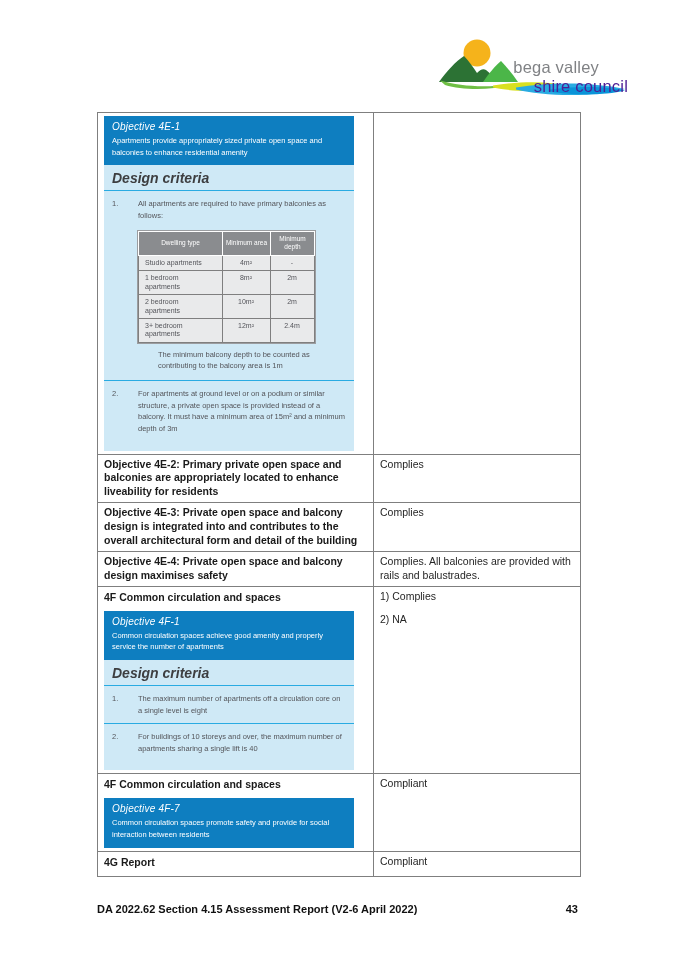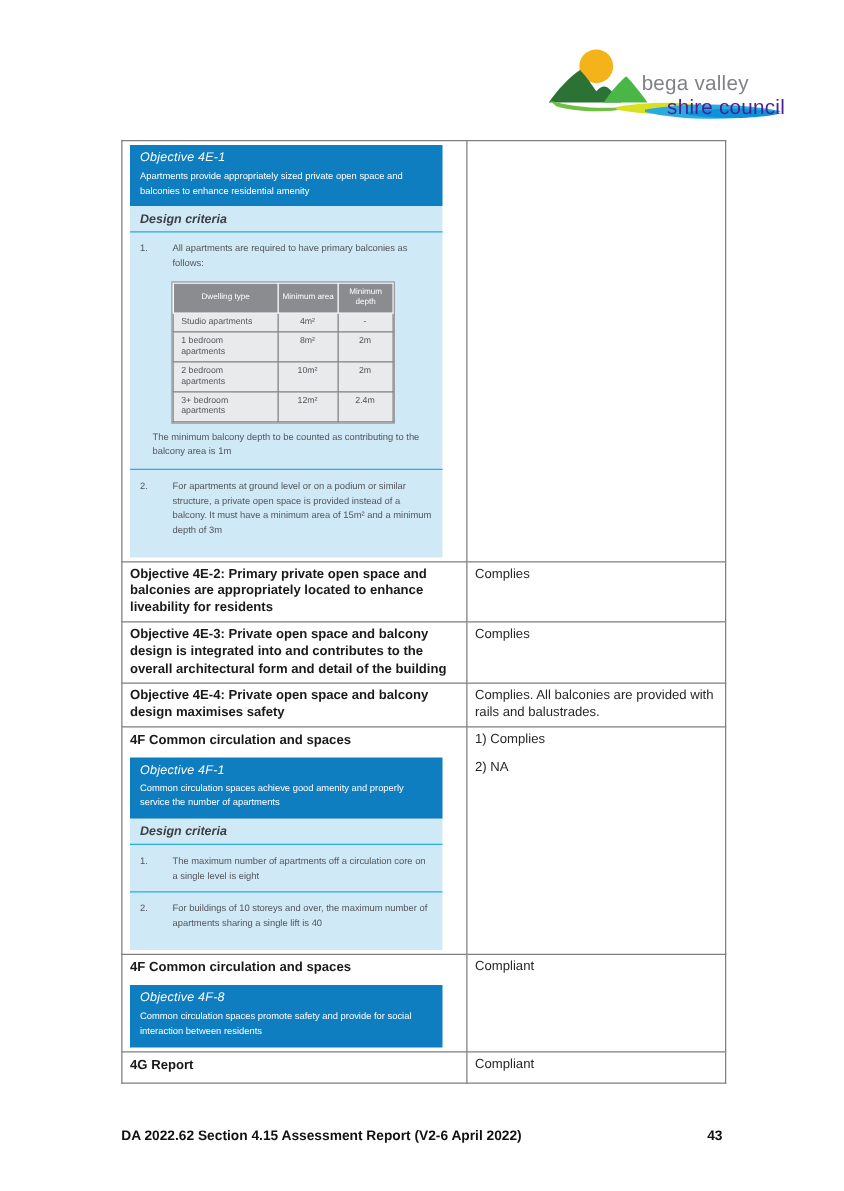--- a/index.html
+++ b/index.html
@@ -24,26 +24,26 @@
   .obj-title{font-weight:bold;font-size:10.5px;line-height:1.32;color:#1a1a1a;}
   .resp{font-size:10.5px;line-height:1.32;color:#262626;}
   .resp p{margin:0 0 9px;}
   .row-heading{font-weight:bold;font-size:10.5px;color:#1a1a1a;margin:1px 0 8px;}
   
   .adg{width:250px;margin-left:0;}
   .adg-head{background:#0e7ec0;color:#fff;padding:5px 8px 7px;}
   .adg-title{font-style:italic;font-size:10px;margin-bottom:3px;letter-spacing:.2px;}
   .adg-desc{font-size:7.5px;line-height:1.55;}
   .adg-body{background:#cfe9f6;padding-bottom:9px;}
-  .dc-label{font-size:10px;font-weight:bold;font-style:italic;color:#3d3e40;padding:5px 8px 4px;border-bottom:1px solid #29abe2;}
+  .dc-label{font-size:14px;font-weight:bold;font-style:italic;color:#3d3e40;padding:5px 8px 4px;border-bottom:1px solid #29abe2;}
   .dc-item{display:flex;padding:7px 8px 7px;font-size:7.5px;line-height:1.55;color:#54555a;}
   .dc-num{width:26px;flex:none;}
   .dc-body{flex:1;}
   .dc-sep{border-top:1px solid #29abe2;height:0;}
-  .dc-note{font-size:7.5px;line-height:1.55;color:#54555a;padding:3px 8px 8px 18px;}
+  .dc-note{font-size:7.5px;line-height:1.55;color:#54555a;padding:3px 8px 8px 54px;}
   
   table.dwell{border-collapse:collapse;margin:2px 8px 3px 34px;outline:1px solid #9b9da0;background:#fff;}
   .dwell col.d1{width:84px;} .dwell col.d2{width:48px;} .dwell col.d3{width:44px;}
   .dwell th{background:#8a8c8f;color:#fff;font-size:6.5px;font-weight:normal;text-align:center;padding:3px 2px;border:1.5px solid #fff;line-height:1.35;}
   .dwell td{background:#e9eaeb;color:#54555a;font-size:7px;padding:3.5px 4px;border:1.5px solid #fff;line-height:1.2;}
   .dwell td.center{text-align:center;}
   
   .footer{position:absolute;left:97px;width:481px;top:903px;display:flex;justify-content:space-between;font-weight:bold;font-size:11px;color:#111;}
 </style>
 </head>
@@ -190,21 +190,21 @@
             <p>2) NA</p>
           </div>
         </td>
       </tr>
 
       <tr>
         <td class="h-f">
           <div class="row-heading">4F Common circulation and spaces</div>
           <div class="adg">
             <div class="adg-head">
-              <div class="adg-title">Objective 4F-8</div>
+              <div class="adg-title">Objective 4F-7</div>
               <div class="adg-desc">Common circulation spaces promote safety and provide for social interaction between residents</div>
             </div>
           </div>
         </td>
         <td class="h-f">
           <div class="resp">Compliant</div>
         </td>
       </tr>
 
       <tr>

